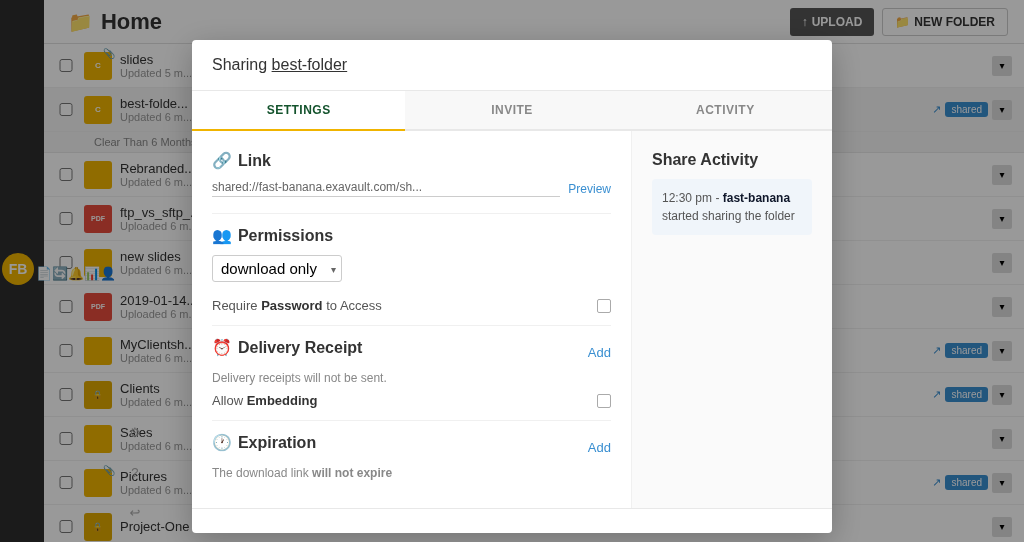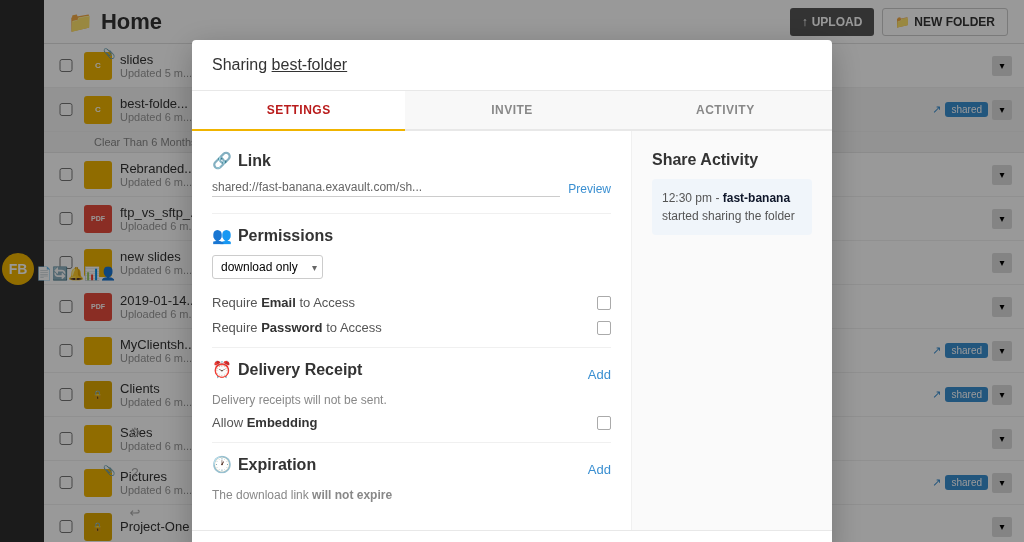--- a/index.html
+++ b/index.html
@@ -44,41 +44,41 @@
     
     .overlay { position: absolute; top: 0; left: 0; right: 0; bottom: 0; background: rgba(0,0,0,0.4); z-index: 100; display: flex; align-items: flex-start; justify-content: center; padding-top: 40px; }
     .modal { background: #fff; border-radius: 4px; width: 640px; box-shadow: 0 8px 32px rgba(0,0,0,0.25); overflow: hidden; }
     .modal-header { padding: 16px 20px; border-bottom: 1px solid #e8e8e8; }
     .modal-title { font-size: 16px; color: #333; }
     .modal-title a { color: #333; text-decoration: underline; }
 
     
     .modal-tabs { display: flex; border-bottom: 2px solid #e8e8e8; background: #f8f8f8; }
     .modal-tab { flex: 1; text-align: center; padding: 12px; font-size: 12px; font-weight: 600; color: #888; cursor: pointer; border-bottom: 2px solid transparent; margin-bottom: -2px; letter-spacing: 0.5px; text-transform: uppercase; }
-    .modal-tab.active { background: #fff; color: #b91c1c; border-bottom: 2px solid #f0b400; }
+    .modal-tab.active { background: #fff; color: #14532d; border-bottom: 2px solid #f0b400; }
 
     
     .modal-body { display: flex; padding: 0; }
     .modal-left { flex: 1; padding: 20px; border-right: 1px solid #f0f0f0; }
     .modal-right { width: 200px; padding: 20px; background: #fafafa; }
 
     
     .section-title { font-size: 16px; font-weight: 700; color: #333; display: flex; align-items: center; gap: 6px; margin-bottom: 10px; }
 
     .link-row { display: flex; align-items: center; gap: 8px; margin-bottom: 16px; }
     .link-url { flex: 1; font-size: 12px; color: #666; border-bottom: 1px solid #ccc; padding-bottom: 2px; overflow: hidden; text-overflow: ellipsis; white-space: nowrap; }
     .link-preview { font-size: 12px; color: #3a8fd1; cursor: pointer; }
 
     .perms-row { display: flex; align-items: center; margin-bottom: 10px; font-size: 13px; color: #555; gap: 8px; }
     .perms-label { flex: 1; }
     .perms-label b { color: #333; }
     .checkbox-box { width: 14px; height: 14px; border: 1px solid #aaa; background: #fff; display: inline-block; border-radius: 2px; flex-shrink: 0; }
 
     .select-row { margin-bottom: 16px; }
-    .select-dropdown { padding: 4px 8px; border: 1px solid #ccc; border-radius: 3px; font-size: 12px; background: #fff; cursor: pointer; appearance: none; padding-right: 24px; }
+    .select-dropdown { padding: 4px 8px; border: 1px solid #ccc; border-radius: 3px; font-size: 15px; background: #fff; cursor: pointer; appearance: none; padding-right: 24px; }
     .select-wrapper { position: relative; display: inline-block; }
     .select-wrapper::after { content: '▾'; position: absolute; right: 6px; top: 50%; transform: translateY(-50%); pointer-events: none; font-size: 10px; color: #666; }
 
     .divider { border: none; border-top: 1px solid #f0f0f0; margin: 12px 0; }
 
     .add-link { font-size: 13px; color: #3a8fd1; text-decoration: none; cursor: pointer; }
 
     .delivery-desc { font-size: 12px; color: #888; margin-bottom: 8px; }
 
     
@@ -349,26 +349,20 @@
                 <select class="select-dropdown">
                   <option>download only</option>
                   <option>upload only</option>
                   <option>full access</option>
                 </select>
               </div>
             </div>
 
             <div class="perms-row">
               <span class="perms-label">
-                Require <b>Email</b> to Access
-              </span>
-              <span class="checkbox-box"></span>
-            </div>
-            <div class="perms-row">
-              <span class="perms-label">
                 Require <b>Password</b> to Access
               </span>
               <span class="checkbox-box"></span>
             </div>
           </div>
 
           <hr class="divider">
 
           <div>
             <div style="display:flex; align-items:center; justify-content:space-between; margin-bottom:4px;">

